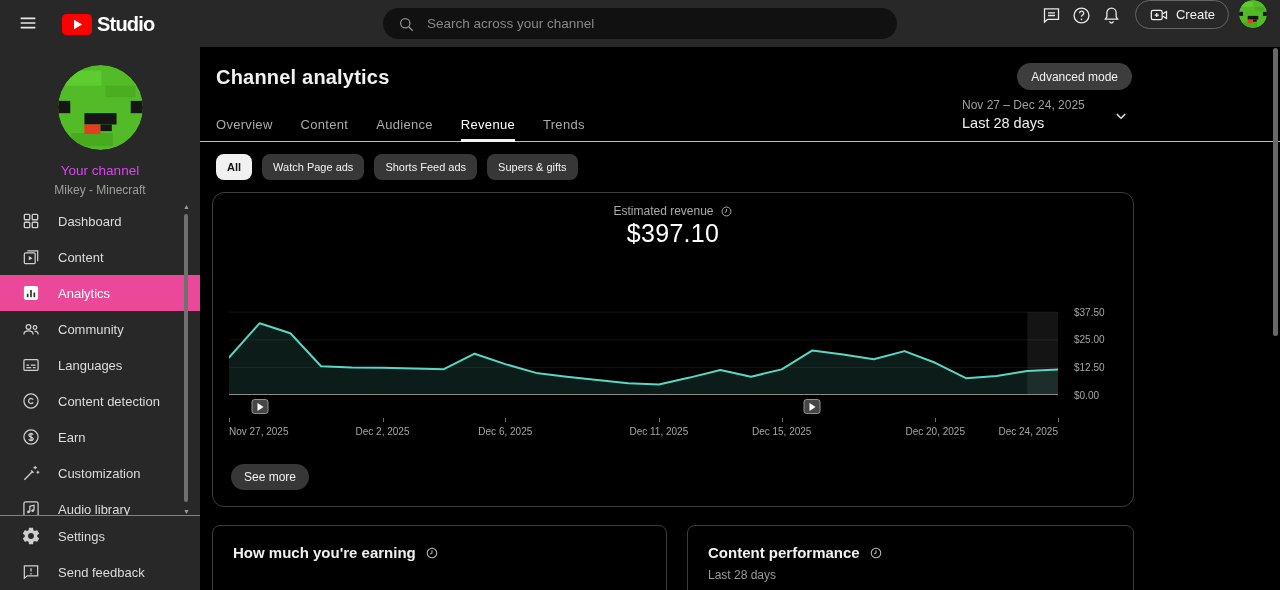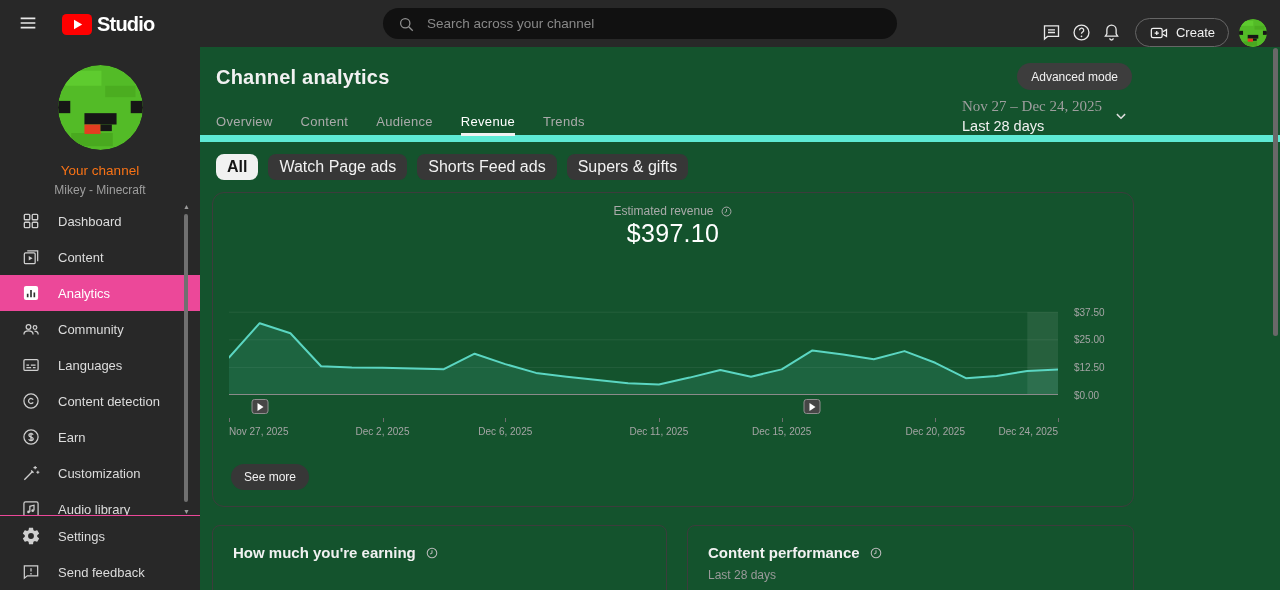--- a/index.html
+++ b/index.html
@@ -9,60 +9,60 @@
 
   
   .topbar { position:absolute; left:0; top:0; width:1280px; height:47px; background:#282828; z-index:10; }
   .hamburger { position:absolute; left:17px; top:12px; width:22px; height:22px; color:#e8e8e8; cursor:pointer; }
   .brand { position:absolute; left:62px; top:13px; display:flex; align-items:center; gap:5px; cursor:pointer; }
   .brand-text { color:#fff; font-size:20px; font-weight:700; letter-spacing:-0.8px; }
   .search { position:absolute; left:383px; top:8px; width:514px; height:31px; background:#111111; border-radius:16px; display:flex; align-items:center; padding-left:14px; }
   .search .sicon { width:18px; height:18px; color:#909090; flex:none; }
   .search input { flex:1; height:100%; background:transparent; border:none; outline:none; color:#eee; font-size:13.5px; padding-left:12px; font-family:inherit; }
   .search input::placeholder { color:#888; }
-  .topbar-right { position:absolute; right:13px; top:0; height:47px; display:flex; align-items:flex-end; }
+  .topbar-right { position:absolute; right:13px; top:0; height:47px; display:flex; align-items:flex-start; }
   .tb-btn { width:30px; height:30px; display:flex; align-items:center; justify-content:center; color:#e8e8e8; cursor:pointer; }
   .tb-btn svg { width:21px; height:21px; }
   .create-btn { height:29px; border:1px solid #666; border-radius:16px; display:flex; align-items:center; gap:7px; padding:0 13px; color:#f1f1f1; font-size:13px; font-weight:500; margin:0 10px 0 8px; cursor:pointer; background:transparent; }
   .create-btn svg { width:20px; height:20px; }
   .avatar-sm { width:28px; height:28px; border-radius:50%; overflow:hidden; cursor:pointer; }
   .avatar-sm svg, .channel-photo svg { width:100%; height:100%; }
 
   
   .sidebar { position:absolute; left:0; top:47px; width:200px; height:543px; background:#282828; }
   .channel-photo { width:85px; height:85px; margin:18px auto 0; border-radius:50%; overflow:hidden; cursor:pointer; }
-  .channel-label { margin-top:13px; text-align:center; color:#f97316; font-size:13.5px; }
+  .channel-label { margin-top:13px; text-align:center; color:#d946ef; font-size:13.5px; }
   .channel-name { margin-top:5px; text-align:center; color:#9e9e9e; font-size:12px; }
   .nav { position:absolute; top:156px; left:0; width:200px; height:312px; overflow:hidden; }
   .nav-item { height:36px; display:flex; align-items:center; padding-left:21px; gap:17px; color:#dcdcdc; font-size:13px; cursor:pointer; }
   .nav-item .nav-ic { width:20px; height:20px; flex:none; color:#cfcfcf; }
   .nav-item .nav-ic svg { width:20px; height:20px; }
   .nav-item.selected { background:#ec4899; color:#fff; }
   .nav-item.selected .nav-ic { color:#fff; }
   .nav-footer { position:absolute; top:468px; left:0; width:200px; border-top:1px solid #ec4899; padding-top:2px; }
   .sb-scroll { position:absolute; right:11px; top:156px; width:5px; height:312px; }
   .sb-arrow { position:absolute; left:-1px; width:7px; height:7px; color:#9a9a9a; font-size:7px; line-height:7px; text-align:center; }
   .sb-arrow.up { top:0; } .sb-arrow.down { bottom:0; }
   .sb-thumb { position:absolute; left:0; top:11px; bottom:13px; width:4px; background:#707070; border-radius:2px; cursor:pointer; }
 
   
-  .main { position:absolute; left:200px; top:47px; width:1080px; height:543px; background:#14532d; }
+  .main { position:absolute; left:200px; top:47px; width:1080px; height:543px; background:#000000; }
   .page-title { position:absolute; left:16px; top:19px; font-size:20px; font-weight:700; color:#f1f1f1; letter-spacing:.2px; }
   .advanced-btn { position:absolute; right:148px; top:16px; height:27px; padding:0 14px; border-radius:14px; background:#3d3d3d; color:#f1f1f1; font-size:12px; font-weight:500; display:flex; align-items:center; cursor:pointer; }
   .daterange { position:absolute; right:150px; top:51px; width:168px; height:34px; cursor:pointer; }
-  .dr-dates { font-size:15px; color:#9e9e9e;font-family:Liberation Serif, serif; }
+  .dr-dates { font-size:12px; color:#9e9e9e; }
   .dr-preset { font-size:14.5px; color:#f1f1f1; margin-top:3px; }
   .dr-chevron { position:absolute; right:0; top:9px; width:18px; height:18px; color:#ddd; }
-  .tabs { position:absolute; left:0; top:61px; width:1080px; height:34px; border-bottom:7px solid #5eead4; display:flex; padding-left:16px; }
+  .tabs { position:absolute; left:0; top:61px; width:1080px; height:34px; border-bottom:1px solid #5eead4; display:flex; padding-left:16px; }
   .tab { padding:0 14px; display:flex; align-items:center; color:#aaa; font-size:13px; font-weight:500; letter-spacing:.3px; position:relative; cursor:pointer; }
   .tab:first-child { padding-left:0; }
   .tab.selected { color:#fff; }
   .tab.selected::after { content:""; position:absolute; left:14px; right:14px; bottom:-1px; height:3px; background:#f1f1f1; }
   .chips { position:absolute; left:16px; top:107px; display:flex; gap:10px; }
-  .chip { height:26px; padding:0 11px; border-radius:8px; background:#373737; color:#f1f1f1; font-size:16px; font-weight:500; display:flex; align-items:center; cursor:pointer; }
+  .chip { height:26px; padding:0 11px; border-radius:8px; background:#373737; color:#f1f1f1; font-size:11px; font-weight:500; display:flex; align-items:center; cursor:pointer; }
   .chip.selected { background:#f1f1f1; color:#141414; font-weight:700; }
 
   
   .chart-card { position:absolute; left:12px; top:145px; width:922px; height:315px; border:1px solid #3c3c3c; border-radius:12px; }
   .metric-head { position:absolute; top:11px; left:0; width:100%; display:flex; justify-content:center; align-items:center; gap:6px; color:#aaa; font-size:12px; }
   .metric-head .info-ic { width:13px; height:13px; color:#aaa; cursor:pointer; }
   .metric-value { position:absolute; top:26px; left:0; width:100%; text-align:center; color:#fff; font-size:25px; letter-spacing:.3px; }
   .plot { position:absolute; left:16px; top:114px; width:829px; height:88px; cursor:crosshair; }
   .ylabels { position:absolute; left:861px; top:114px; width:58px; height:88px; }
   .ylabel { position:absolute; left:0; font-size:10px; color:#a5a5a5; }

